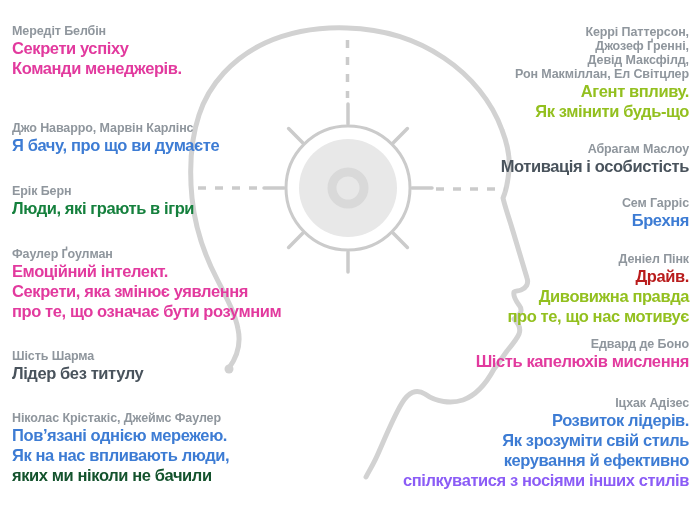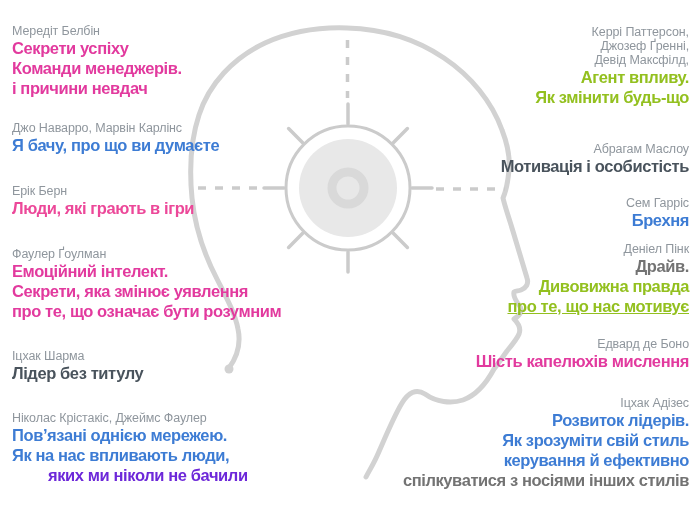--- a/index.html
+++ b/index.html
@@ -10,21 +10,21 @@
     overflow: hidden;
     position: relative;
   }
   .canvas { position: absolute; inset: 0; width: 700px; height: 509px; }
   svg.illustration { position: absolute; left: 0; top: 0; z-index: 1; }
   .entries { position: absolute; inset: 0; z-index: 2; }
   .entry { position: absolute; white-space: nowrap; }
   .entry.left  { left: 12px;  text-align: left; }
   .entry.right { right: 11px; text-align: right; }
   .author {
-    font-size: 12.5px; line-height: 14px; font-weight: normal;
+    font-size: 12.5px; line-height: 14px; font-weight: bold;
     color: #8f969d; letter-spacing: -0.1px;
   }
   .author:last-of-type { margin-bottom: 4px; }
   .title-line {
     font-size: 16.5px; line-height: 20px; font-weight: bold;
     letter-spacing: -0.4px;
   }
 </style>
 </head>
 <body>
@@ -82,74 +82,74 @@
       <line x1="436" y1="189" x2="505" y2="189"></line>
     </g>
   </svg>
 
   <div class="entries">
 
     <div class="entry left" style="top:24px">
         <div class="author">Мередіт Белбін</div>
         <div class="title-line" style="color: rgb(226, 58, 158);">Секрети успіху</div>
         <div class="title-line" style="color: rgb(226, 58, 158);">Команди менеджерів.</div>
-        <div class="title-line" style="color: rgb(226, 58, 158);">і причини невдач</div>
       </div>
     <div class="entry left" style="top:121px">
         <div class="author">Джо Наварро, Марвін Карлінс</div>
         <div class="title-line" style="color: rgb(61, 124, 212);">Я бачу, про що ви думаєте</div>
       </div>
     <div class="entry left" style="top:184px">
         <div class="author">Ерік Берн</div>
-        <div class="title-line" style="color: #ec4899;">Люди, які грають в ігри</div>
+        <div class="title-line" style="color: #15803d;">Люди, які грають в ігри</div>
       </div>
     <div class="entry left" style="top:247px">
         <div class="author">Фаулер Ґоулман</div>
         <div class="title-line" style="color: rgb(226, 58, 158);">Емоційний інтелект.</div>
         <div class="title-line" style="color: rgb(226, 58, 158);">Секрети, яка змінює уявлення</div>
         <div class="title-line" style="color: rgb(226, 58, 158);">про те, що означає бути розумним</div>
       </div>
     <div class="entry left" style="top:349px">
-        <div class="author">Іцхак Шарма</div>
+        <div class="author">Шість Шарма</div>
         <div class="title-line" style="color: rgb(73, 83, 92);">Лідер без титулу</div>
       </div>
     <div class="entry left" style="top:411px">
         <div class="author">Ніколас Крістакіс, Джеймс Фаулер</div>
         <div class="title-line" style="color: rgb(61, 124, 212);">Пов’язані однією мережею.</div>
         <div class="title-line" style="color: rgb(61, 124, 212);">Як на нас впливають люди,</div>
-        <div class="title-line" style="color: #6d28d9; margin-left: 36px;">яких ми ніколи не бачили</div>
+        <div class="title-line" style="color: #14532d;">яких ми ніколи не бачили</div>
       </div>
 
     <div class="entry right" style="top:25px">
         <div class="author">Керрі Паттерсон,</div>
         <div class="author">Джозеф Ґренні,</div>
         <div class="author">Девід Максфілд,</div>
+        <div class="author">Рон Макміллан, Ел Світцлер</div>
         <div class="title-line" style="color: rgb(147, 192, 31);">Агент впливу.</div>
         <div class="title-line" style="color: rgb(147, 192, 31);">Як змінити будь-що</div>
       </div>
     <div class="entry right" style="top:142px">
         <div class="author">Абрагам Маслоу</div>
         <div class="title-line" style="color: rgb(73, 83, 92); text-align: right;">Мотивація і особистість</div>
       </div>
     <div class="entry right" style="top:196px">
         <div class="author">Сем Гарріс</div>
         <div class="title-line" style="color: rgb(61, 124, 212);">Брехня</div>
       </div>
-    <div class="entry right" style="top:242px">
+    <div class="entry right" style="top:252px">
         <div class="author">Деніел Пінк</div>
-        <div class="title-line" style="color: #737373;">Драйв.</div>
+        <div class="title-line" style="color: #b91c1c;">Драйв.</div>
         <div class="title-line" style="color: rgb(147, 192, 31);">Дивовижна правда</div>
-        <div class="title-line" style="color: rgb(147, 192, 31); text-decoration: underline;">про те, що нас мотивує</div>
+        <div class="title-line" style="color: rgb(147, 192, 31);">про те, що нас мотивує</div>
       </div>
     <div class="entry right" style="top:337px">
         <div class="author">Едвард де Боно</div>
         <div class="title-line" style="color: rgb(226, 58, 158); margin-left: 10px;">Шість капелюхів мислення</div>
       </div>
     <div class="entry right" style="top:396px">
         <div class="author">Іцхак Адізес</div>
         <div class="title-line" style="color: rgb(61, 124, 212);">Розвиток лідерів.</div>
         <div class="title-line" style="color: rgb(61, 124, 212);">Як зрозуміти свій стиль</div>
         <div class="title-line" style="color: rgb(61, 124, 212);">керування й ефективно</div>
-        <div class="title-line" style="color: #737373;">спілкуватися з носіями інших стилів</div>
+        <div class="title-line" style="color: #8b5cf6;">спілкуватися з носіями інших стилів</div>
       </div>
   </div>
 
 </div>
 
 </body></html>

